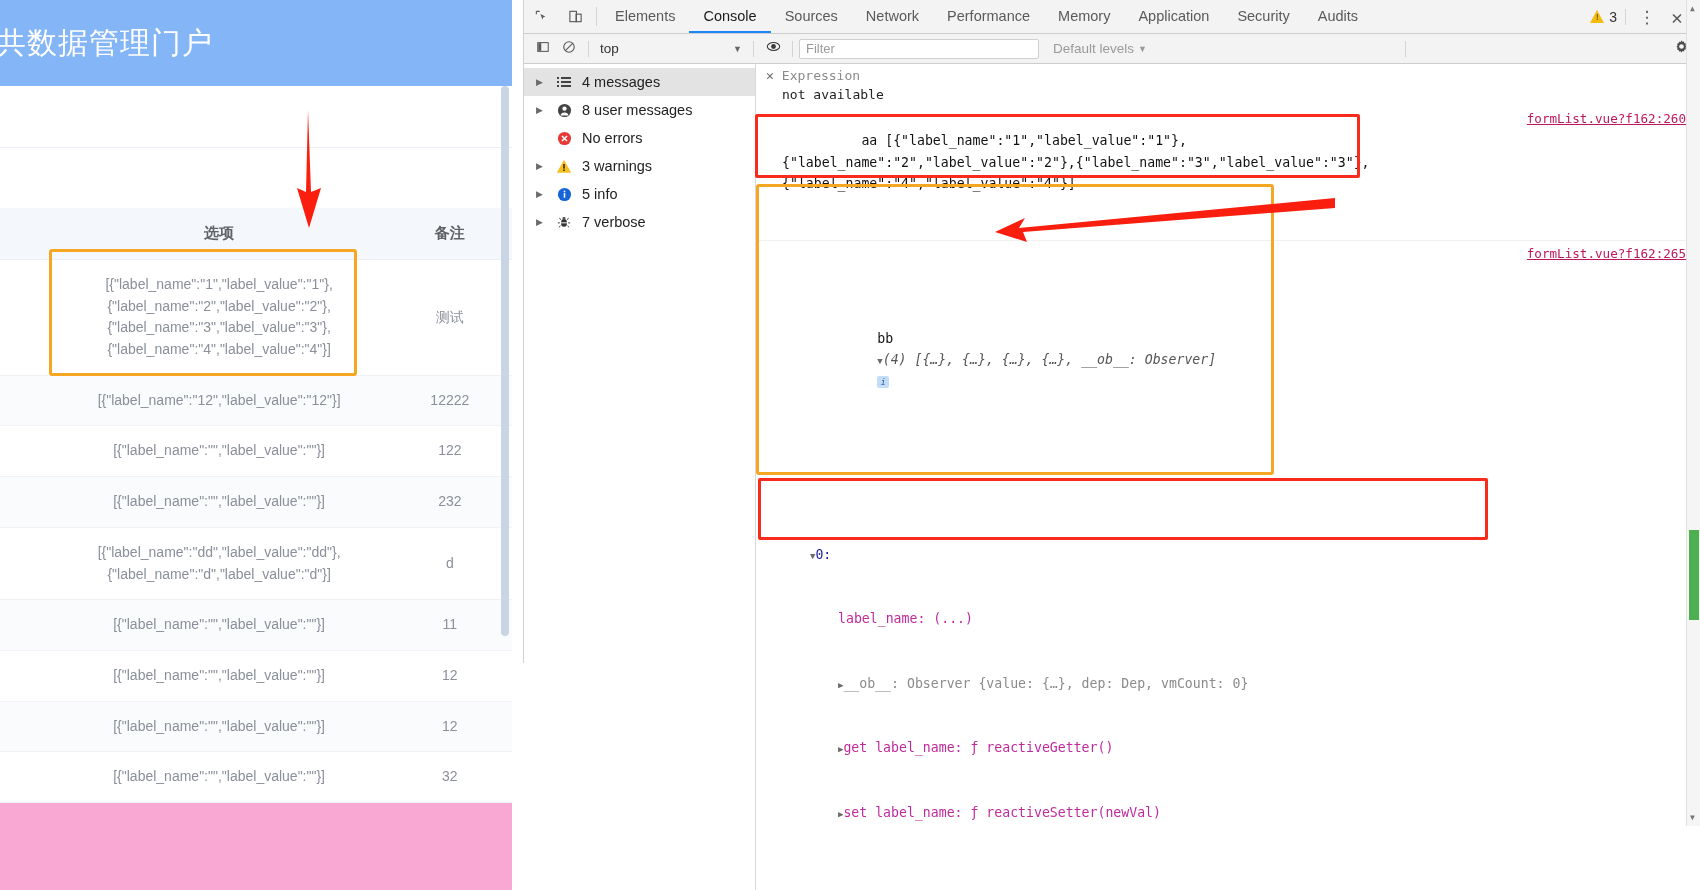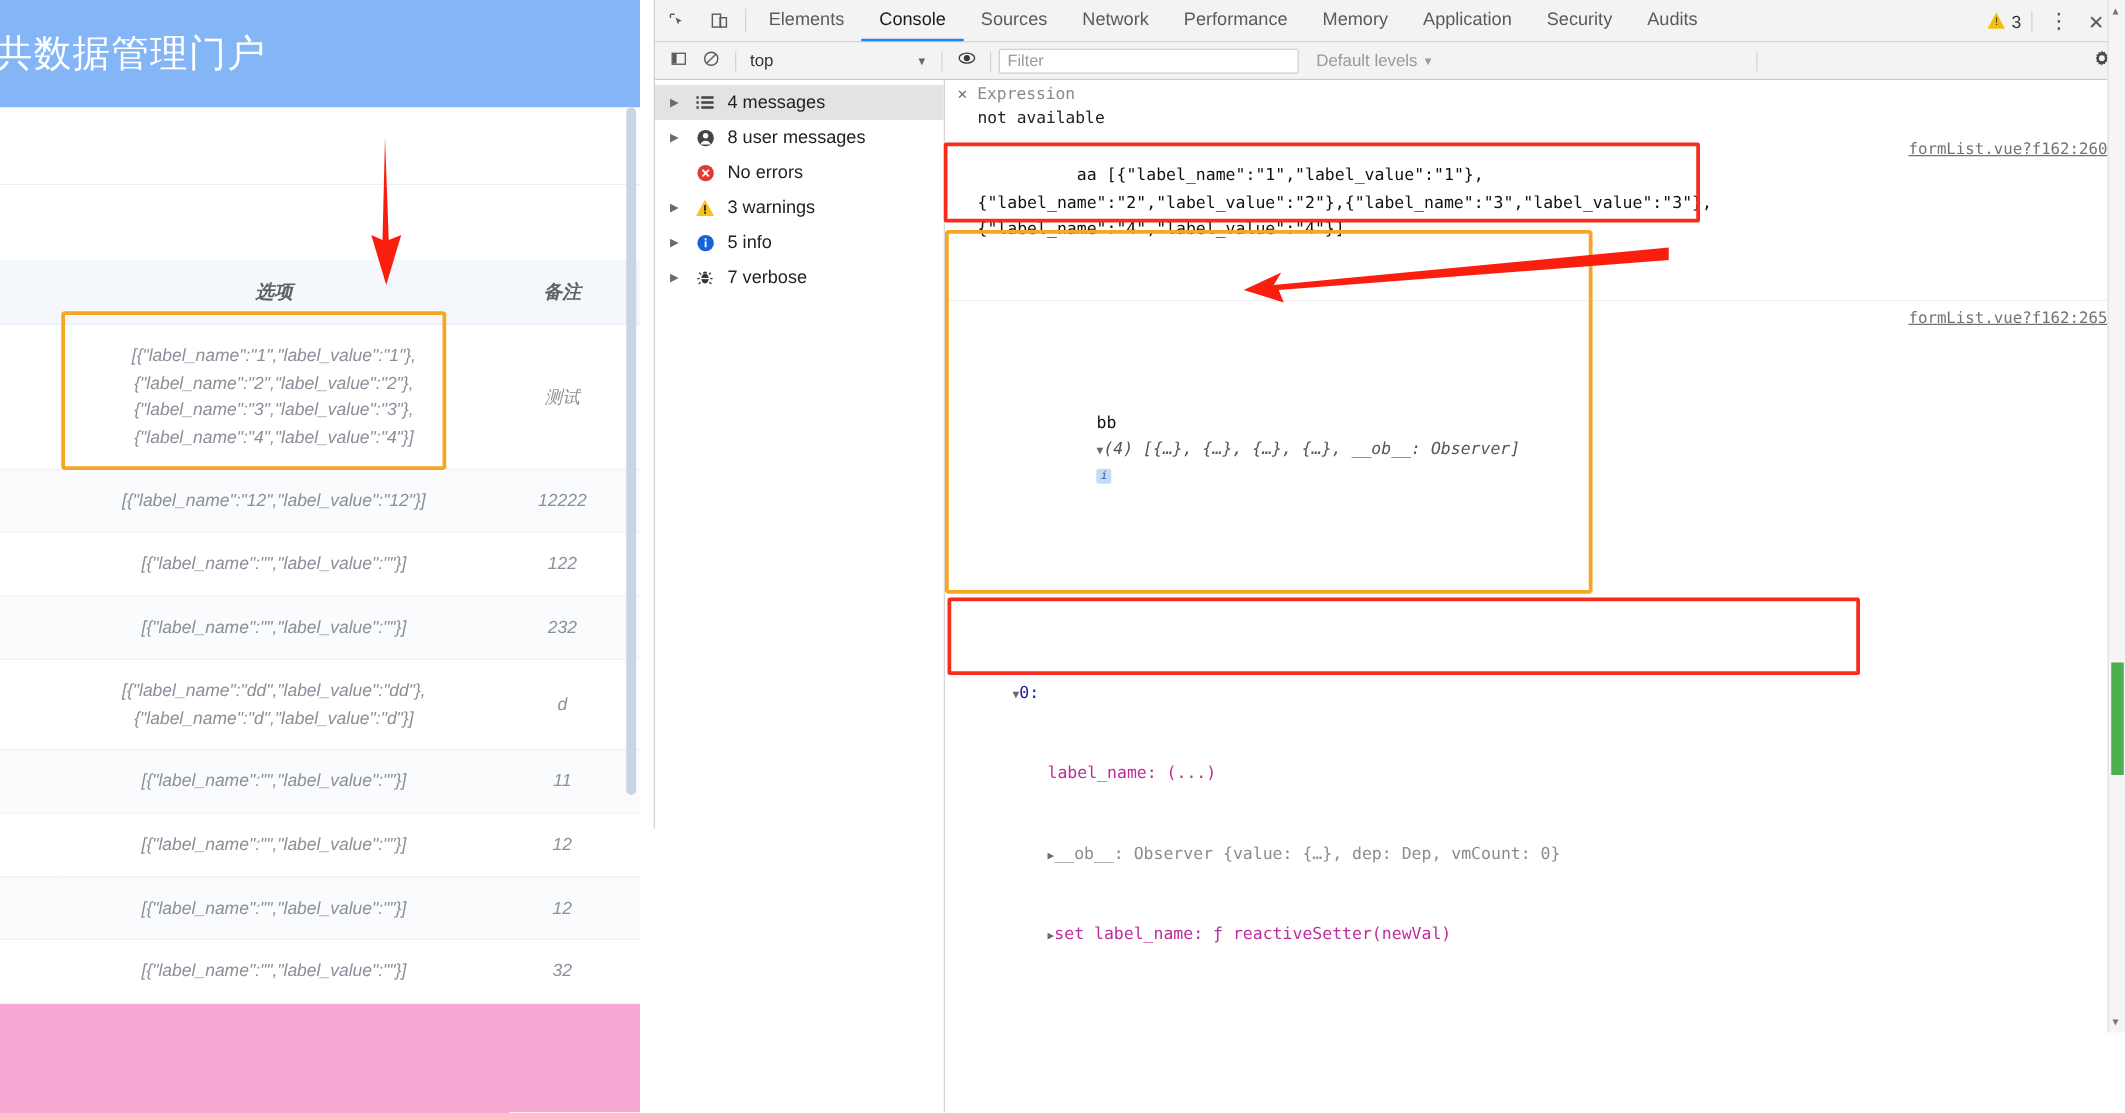--- a/index.html
+++ b/index.html
@@ -30,21 +30,21 @@
     font-size: 30px;
     letter-spacing: 1px;
     margin-left: -4px;
     white-space: nowrap;
     font-family: "Liberation Sans", sans-serif;
   }
   .page-body { background: #fff; }
   .toolbar-zone { height: 62px; background: #fff; border-bottom: 1px solid #ebeef5; }
   .filter-zone  { height: 60px; background: #fff; }
 
-  table.data-table { width: 100%; border-collapse: collapse; table-layout: fixed; font-style: italic; }
+  table.data-table { width: 100%; border-collapse: collapse; table-layout: fixed; }
   table.data-table th {
     background: #f4f7fc;
     color: #606266;
     font-size: 15px;
     font-weight: bold;
     text-align: center;
     padding: 16px 4px;
     border-bottom: 1px solid #ebeef5;
   }
   table.data-table td {
@@ -171,21 +171,21 @@
     position: relative;
     padding: 3px 0 3px 26px;
     border-bottom: 1px solid #f0f0f0;
     font-family: "DejaVu Sans Mono", monospace; font-size: 13.2px;
     color: #111; line-height: 1.62;
     white-space: pre-wrap;
   }
   .src-link {
     position: absolute; right: 14px; top: 3px;
     font-family: "DejaVu Sans Mono", monospace; font-size: 12.6px;
-    color: #737373; text-decoration: underline; white-space: nowrap;
+    color: #be185d; text-decoration: underline; white-space: nowrap;
   }
   .row-gutter {
     position: absolute; left: 6px; top: 5px;
     display: flex; align-items: center; gap: 3px;
   }
   .mini-tri { color: #6b6b6b; font-size: 9px; }
 
   .obj-block {
     font-family: "DejaVu Sans Mono", monospace; font-size: 13.2px;
     line-height: 1.63; padding: 2px 0 2px 26px; color: #111;
@@ -490,20 +490,21 @@
             <span>bb</span>
             <span class="mini-tri">▼</span><span class="k-italic">(4) [{…}, {…}, {…}, {…}, __ob__: Observer]</span>
             <span class="badge-i">i</span>
           </div>
           <span class="src-link">formList.vue?f162:265</span>
 
           <div class="obj-block" style="padding-left:0;">
             <div class="oline ind1"><span class="mini-tri">▼</span><span class="k-num">0:</span></div>
             <div class="oline ind2"><span class="k-prop">label_name: (...)</span></div>
             <div class="oline ind2"><span class="mini-tri">▶</span><span class="k-dim">__ob__: Observer {value: {…}, dep: Dep, vmCount: 0}</span></div>
+            <div class="oline ind2"><span class="mini-tri">▶</span><span class="k-prop">get label_name: ƒ reactiveGetter()</span></div>
             <div class="oline ind2"><span class="mini-tri">▶</span><span class="k-prop">set label_name: ƒ reactiveSetter(newVal)</span></div>
             
             
             
             
             
             
             
             
             

